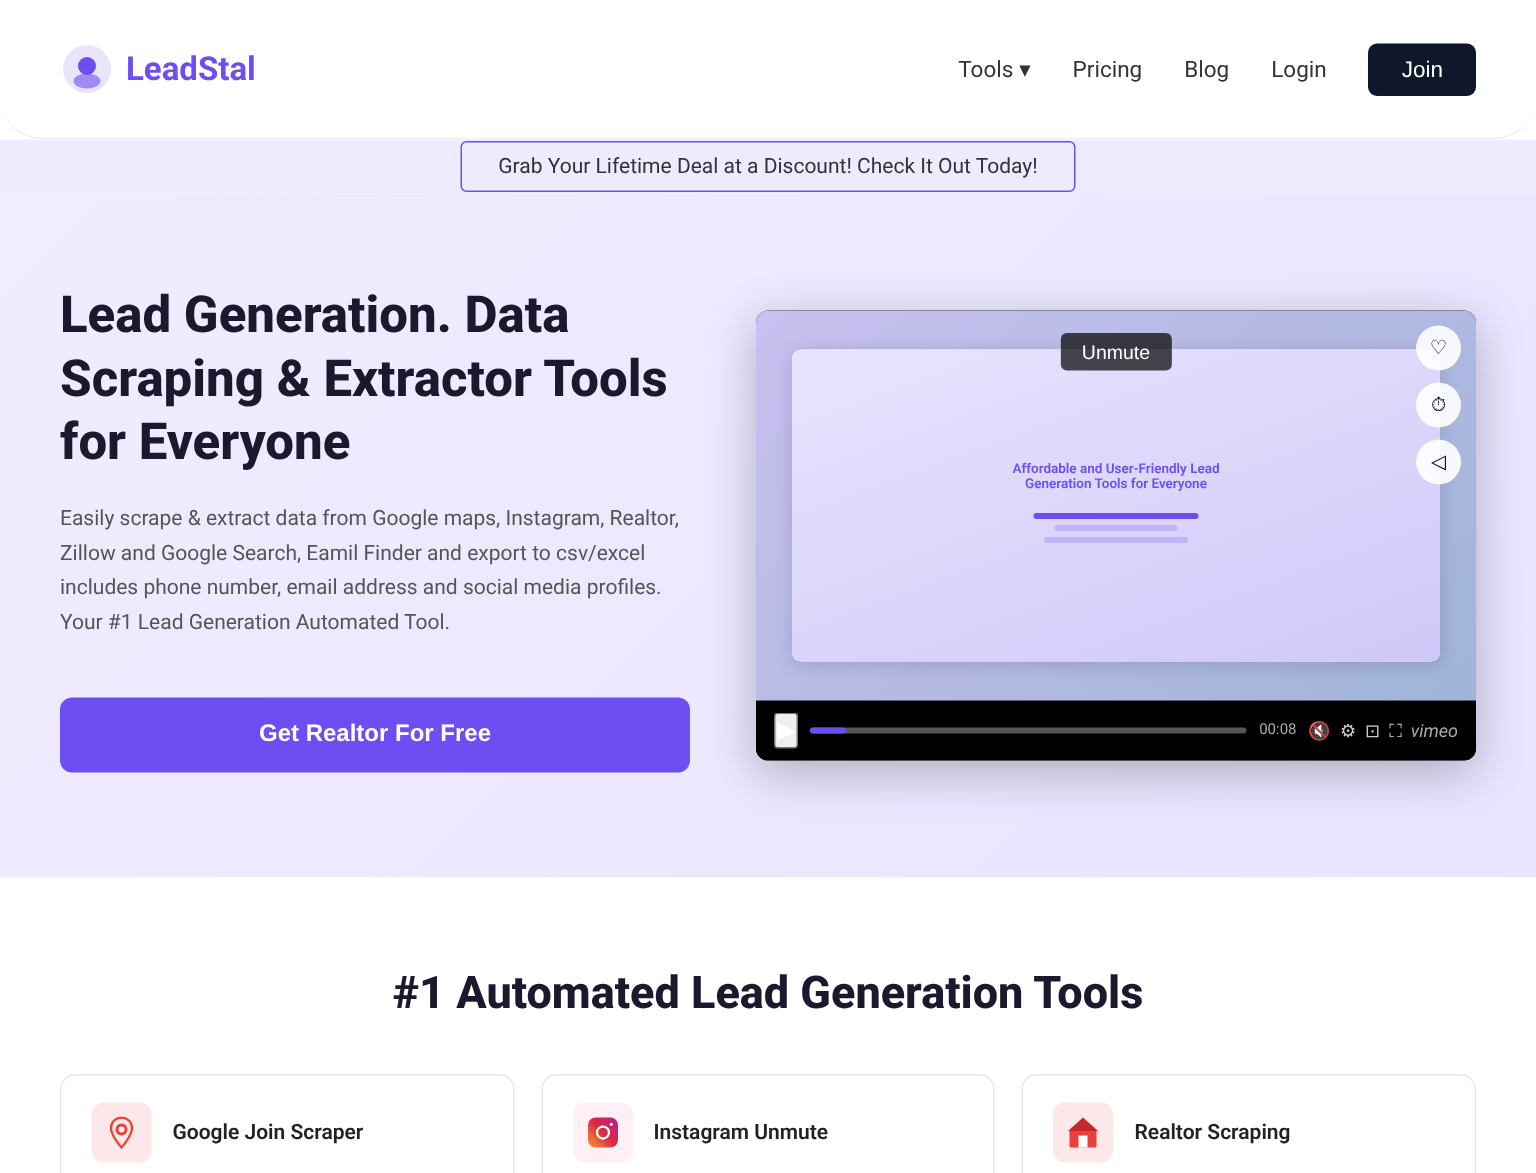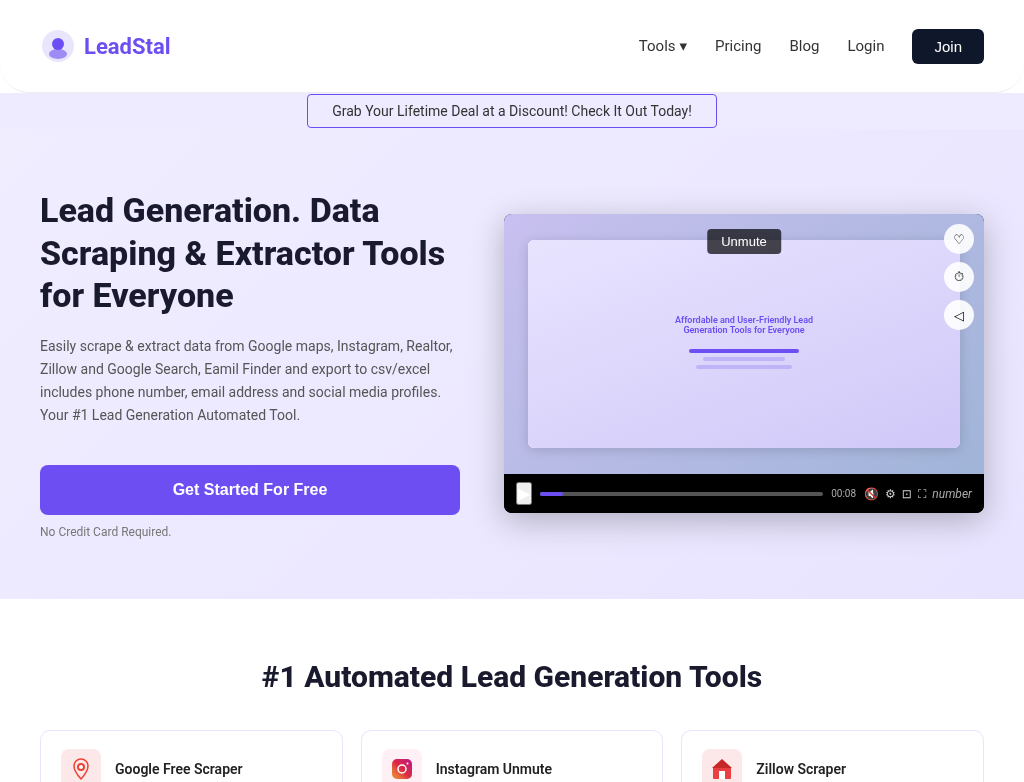--- a/index.html
+++ b/index.html
@@ -154,22 +154,21 @@
 </nav>
 
 <div class="banner">
   <div class="banner-inner">Grab Your Lifetime Deal at a Discount! Check It Out Today!</div>
 </div>
 
 <section class="hero">
   <div class="hero-left">
     <h1 class="hero-title">Lead Generation. Data Scraping &amp; Extractor Tools for Everyone</h1>
     <p class="hero-desc">Easily scrape &amp; extract data from Google maps, Instagram, Realtor, Zillow and Google Search, Eamil Finder and export to csv/excel includes phone number, email address and social media profiles. Your #1 Lead Generation Automated Tool.</p>
-    <button class="btn-cta">Get Started For Free</button>
-    <p class="no-credit">No Credit Card Required.</p>
+    <button class="btn-cta">Get Realtor For Free</button>
   </div>
 
   <div class="video-container">
     <div class="video-thumb">
       <div class="video-thumb-inner">
         <div class="video-laptop-screen">
           <div style="font-size:9px;color:#6c4ef2;font-weight:600;">Affordable and User-Friendly Lead<br>Generation Tools for Everyone<br><br>
             <div style="width:80%;height:4px;background:#6c4ef2;border-radius:2px;margin:4px auto;"></div>
             <div style="width:60%;height:4px;background:#c0b4f8;border-radius:2px;margin:4px auto;"></div>
             <div style="width:70%;height:4px;background:#c0b4f8;border-radius:2px;margin:4px auto;"></div>
@@ -187,38 +186,38 @@
       <button class="play-btn">▶</button>
       <div class="progress-bar">
         <div class="progress-fill"></div>
       </div>
       <span class="time-label">00:08</span>
       <div class="video-controls-right">
         <span class="vc-icon">🔇</span>
         <span class="vc-icon">⚙</span>
         <span class="vc-icon">⊡</span>
         <span class="vc-icon">⛶</span>
-        <span class="vimeo-text">number</span>
+        <span class="vimeo-text">vimeo</span>
       </div>
     </div>
   </div>
 </section>
 
 <section class="tools-section">
   <h2 class="section-title">#1 Automated Lead Generation Tools</h2>
   <div class="tools-grid" id="tools-grid">
       <div class="tool-card">
     <div class="tool-icon-wrap" style="background:#fce8e8">
       <svg viewBox="0 0 24 24" width="24" height="24">
             <circle cx="12" cy="10" r="4" fill="#EA4335"></circle>
             <path d="M12 2C8.13 2 5 5.13 5 9c0 5.25 7 13 7 13s7-7.75 7-13c0-3.87-3.13-7-7-7z" fill="none" stroke="#EA4335" stroke-width="1.5"></path>
             <circle cx="12" cy="10" r="2" fill="#fff"></circle>
           </svg>
     </div>
-    <span class="tool-name">Google Free Scraper</span>
+    <span class="tool-name">Google Join Scraper</span>
   </div>
       <div class="tool-card">
     <div class="tool-icon-wrap" style="background:#fff0f5">
       <svg viewBox="0 0 24 24" width="24" height="24">
             <defs>
               <linearGradient id="ig" x1="0%" y1="100%" x2="100%" y2="0%">
                 <stop offset="0%" stop-color="#f09433"></stop>
                 <stop offset="25%" stop-color="#e6683c"></stop>
                 <stop offset="50%" stop-color="#dc2743"></stop>
                 <stop offset="75%" stop-color="#cc2366"></stop>
@@ -233,16 +232,16 @@
     <span class="tool-name">Instagram Unmute</span>
   </div>
       <div class="tool-card">
     <div class="tool-icon-wrap" style="background:#fce8e8">
       <svg viewBox="0 0 24 24" width="24" height="24">
             <rect x="3" y="10" width="18" height="12" rx="1" fill="#e84040"></rect>
             <polygon points="12,2 2,11 22,11" fill="#c62828"></polygon>
             <rect x="9" y="14" width="6" height="8" fill="#fff"></rect>
           </svg>
     </div>
-    <span class="tool-name">Zillow Scraper</span>
+    <span class="tool-name">Realtor Scraping</span>
   </div>
     </div>
 </section>
 
 </body></html>

